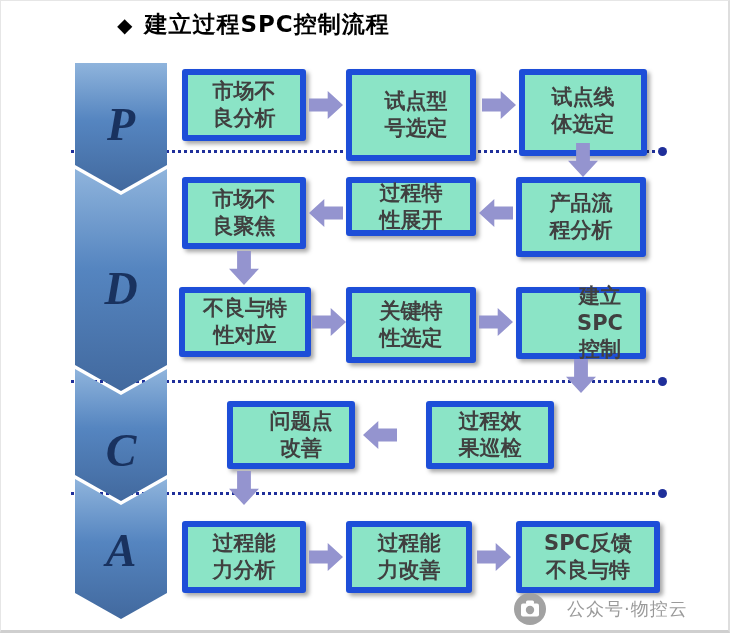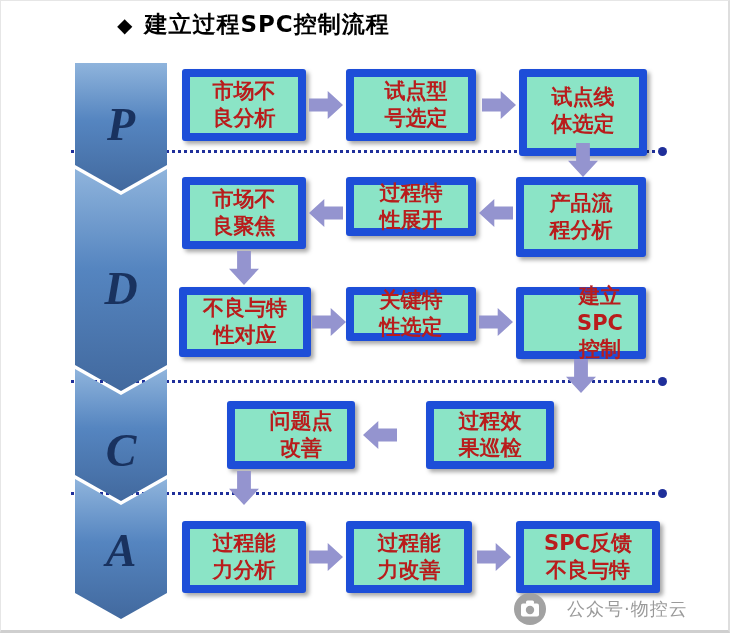--- a/index.html
+++ b/index.html
@@ -37,22 +37,22 @@
     position:absolute; left:74px; width:92px; text-align:center; z-index:3;
     font-family:"Liberation Serif", serif; font-style:italic; font-weight:bold;
     font-size:46px; color:#19325f; line-height:1.15;
   }
 
   
   .box {
     position:absolute; z-index:3;
     display:flex; align-items:center; justify-content:center;
     text-align:center; white-space:pre-line;
-    font-weight:bold; font-size:21px; line-height:1.28; color:#b91c1c;
-    background:#8be4c6; border:8px solid #1d4ed8; border-radius:3px;
+    font-weight:bold; font-size:21px; line-height:1.28; color:#404040;
+    background:#8be4c6; border:6px solid #1d4ed8; border-radius:3px;
     box-shadow:3px 3px 4px rgba(0,0,0,0.35);
   }
 
   
   .arr { position:absolute; background:#9494cf; z-index:3; filter:drop-shadow(2px 2px 2px rgba(0,0,0,0.25)); }
   .arr-right { width:34px; height:28px; clip-path:polygon(0 27%, 55% 27%, 55% 0, 100% 50%, 55% 100%, 55% 73%, 0 73%); }
   .arr-left  { width:34px; height:28px; clip-path:polygon(100% 27%, 45% 27%, 45% 0, 0 50%, 45% 100%, 45% 73%, 100% 73%); }
   .arr-down  { width:30px; height:34px; clip-path:polygon(27% 0, 73% 0, 73% 52%, 100% 52%, 50% 100%, 0 52%, 27% 52%); }
 
   
@@ -86,41 +86,41 @@
   <div class="chevron" style="top:478px;height:140px;"></div>
 
   <div class="pdca-letter" style="top:98px;">P</div>
   <div class="pdca-letter" style="top:262px;">D</div>
   <div class="pdca-letter" style="top:424px;">C</div>
   <div class="pdca-letter" style="top:524px;">A</div>
 
   <div class="box" style="top:68px;left:181px;width:124px;height:72px;">市场不
 良分析</div>
   <div class="arr arr-right" style="top:90px;left:308px;"></div>
-  <div class="box" style="top:68px;left:345px;width:130px;height:72px;padding-left:10px;">试点型
+  <div class="box" style="top:68px;left:345px;width:130px;height:92px;padding-left:10px;">试点型
 号选定</div>
   <div class="arr arr-right" style="top:90px;left:481px;"></div>
   <div class="box" style="top:68px;left:518px;width:128px;height:87px;font-family:Liberation Mono, monospace;">试点线
 体选定</div>
   <div class="arr arr-down" style="top:142px;left:567px;"></div>
 
   <div class="box" style="top:176px;left:181px;width:124px;height:72px;">市场不
 良聚焦</div>
   <div class="arr arr-left" style="top:198px;left:308px;"></div>
   <div class="box" style="top:176px;left:345px;width:130px;height:59px;">过程特
 性展开</div>
   <div class="arr arr-left" style="top:198px;left:478px;"></div>
   <div class="box" style="top:176px;left:515px;width:130px;height:80px;">产品流
 程分析</div>
   <div class="arr arr-down" style="top:250px;left:228px;"></div>
 
   <div class="box" style="top:286px;left:178px;width:132px;height:70px;">不良与特
 性对应</div>
   <div class="arr arr-right" style="top:307px;left:311px;"></div>
-  <div class="box" style="top:286px;left:345px;width:130px;height:54px;">关键特
+  <div class="box" style="top:286px;left:345px;width:130px;height:76px;">关键特
 性选定</div>
   <div class="arr arr-right" style="top:307px;left:478px;"></div>
   <div class="box" style="top:286px;left:515px;width:130px;height:72px;padding-left:38px;">建立SPC
 控制</div>
   <div class="arr arr-down" style="top:358px;left:565px;"></div>
 
   <div class="box" style="top:400px;left:226px;width:128px;height:68px;padding-left:20px;">问题点
 改善</div>
   <div class="arr arr-left" style="top:420px;left:362px;"></div>
   <div class="box" style="top:400px;left:425px;width:128px;height:68px;">过程效

